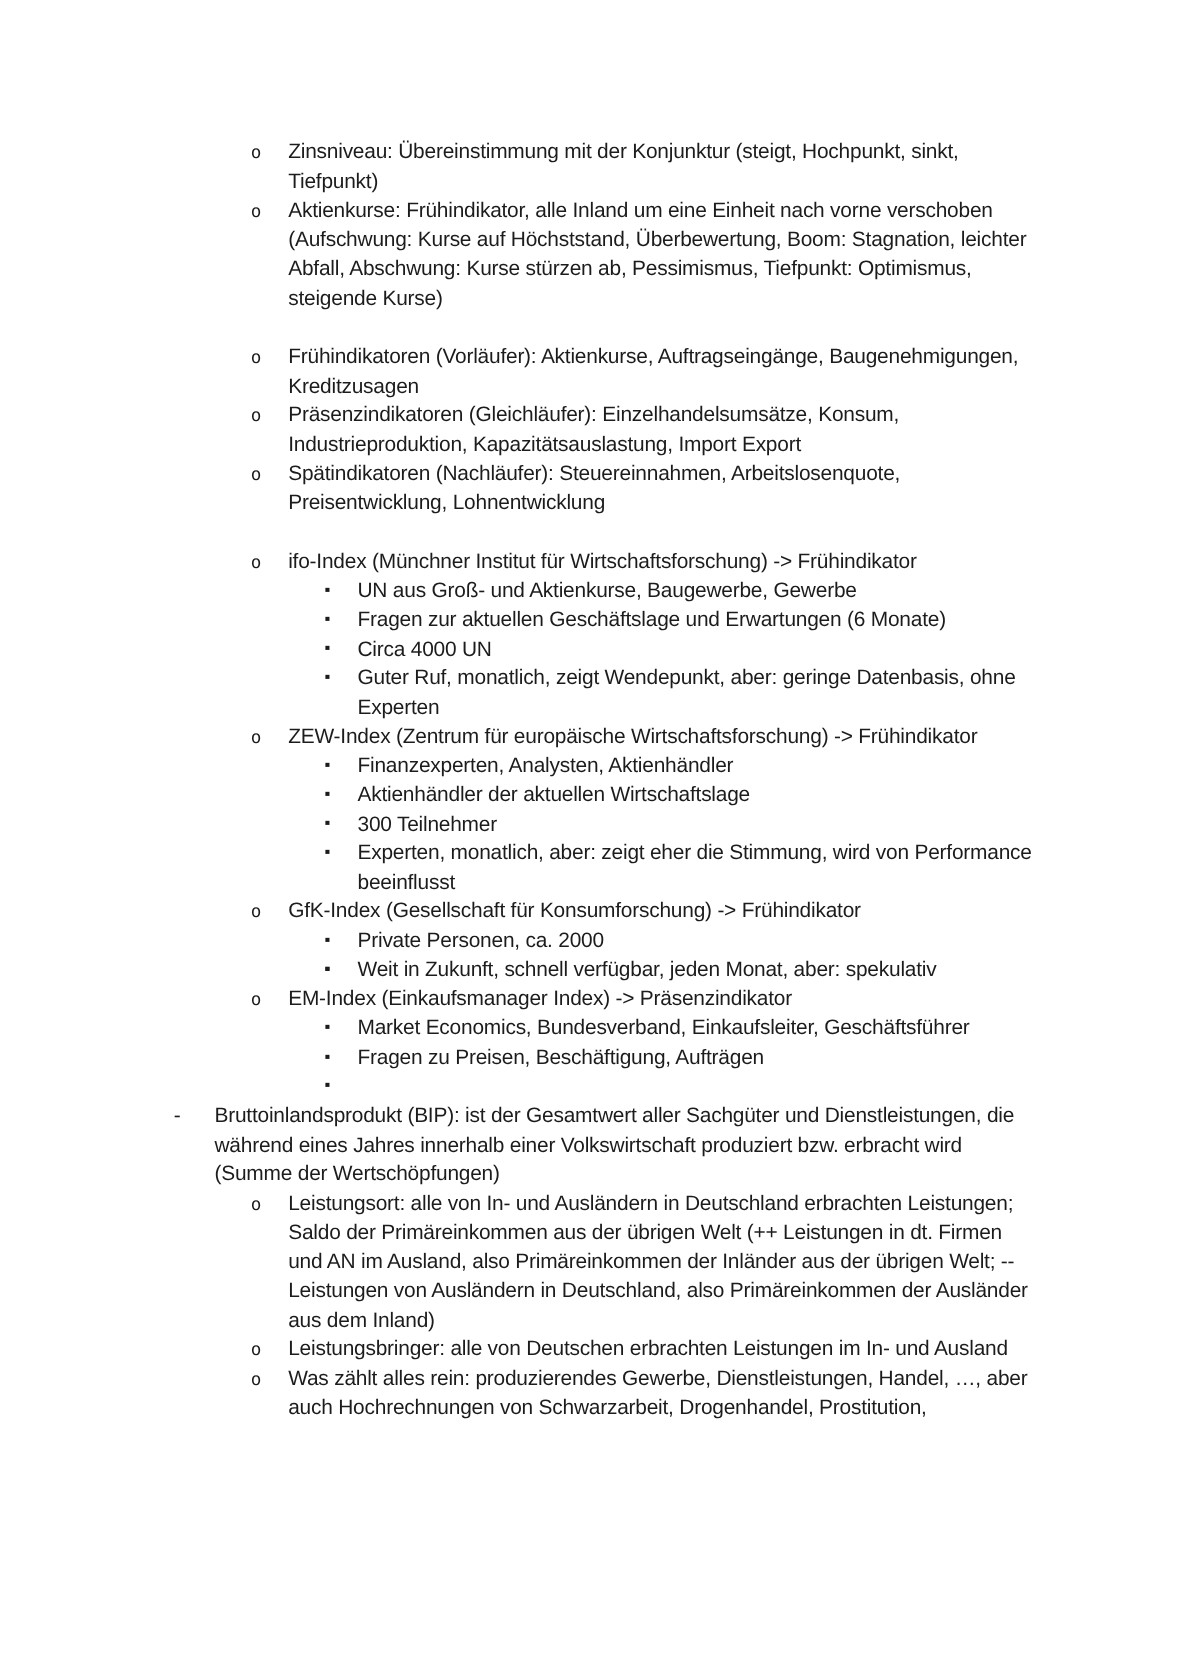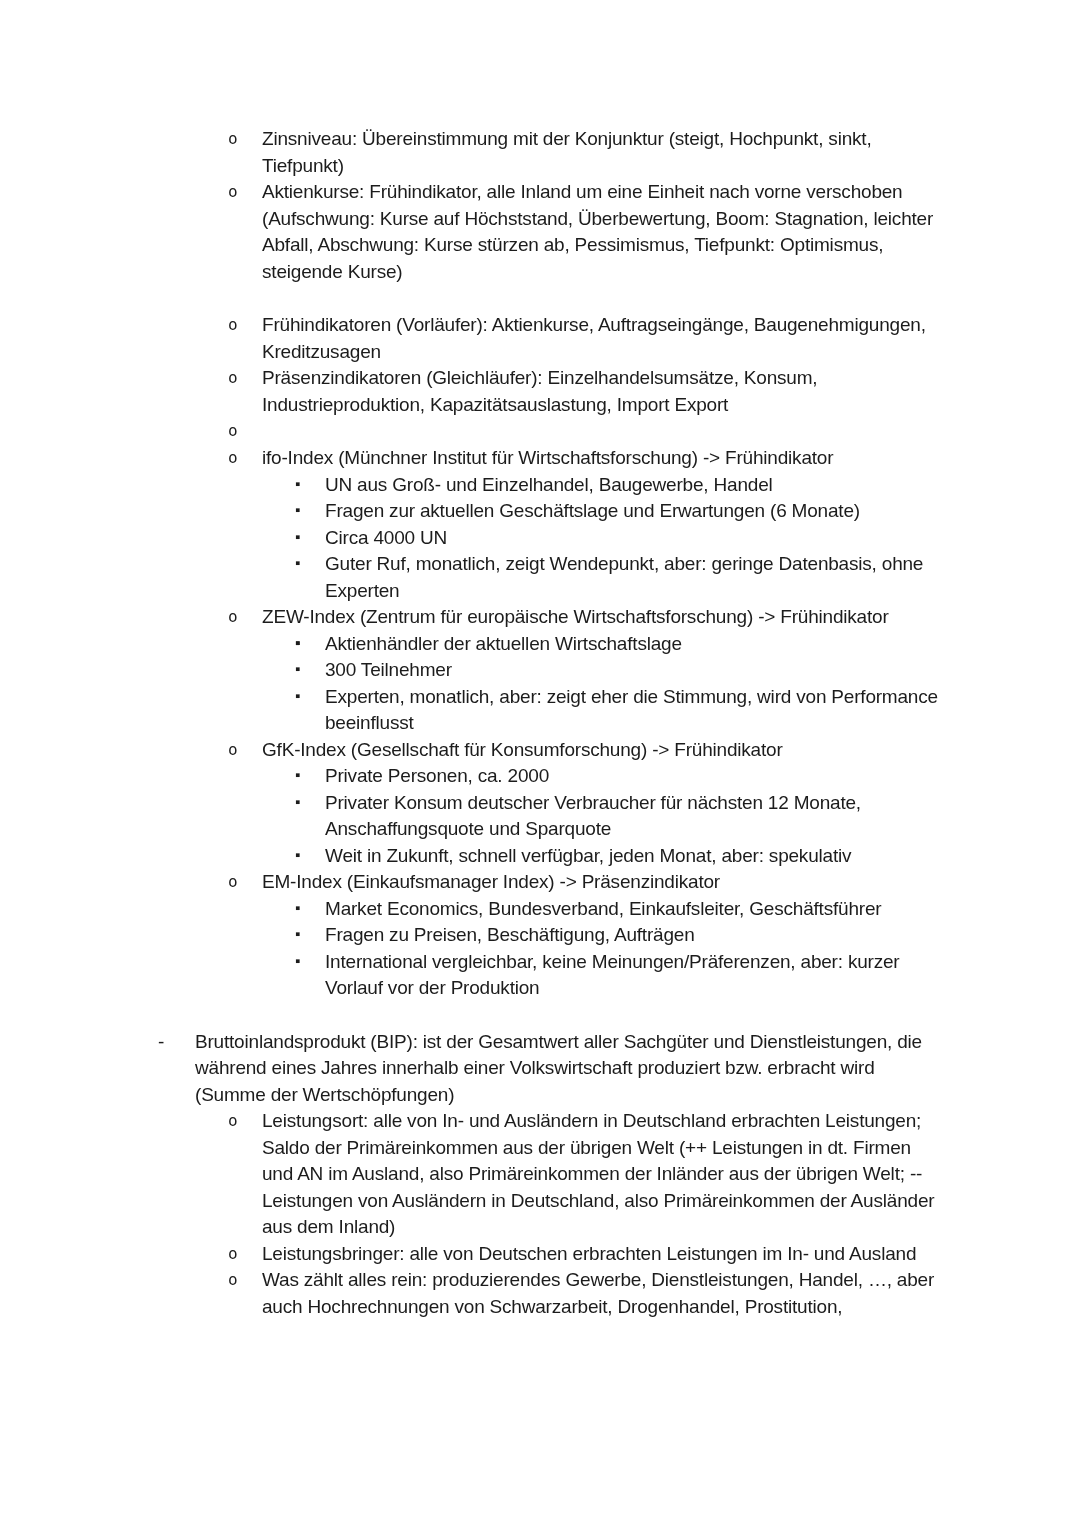--- a/index.html
+++ b/index.html
@@ -56,39 +56,39 @@
 </head>
 <body>
 
 <div class="page">
   <div class="doc" id="doc-list">
       <div class="item circle"><span class="bullet">o</span><span class="text">Zinsniveau: Übereinstimmung mit der Konjunktur (steigt, Hochpunkt, sinkt, Tiefpunkt)</span></div>
       <div class="item circle"><span class="bullet">o</span><span class="text">Aktienkurse: Frühindikator, alle Inland um eine Einheit nach vorne verschoben (Aufschwung: Kurse auf Höchststand, Überbewertung, Boom: Stagnation, leichter Abfall, Abschwung: Kurse stürzen ab, Pessimismus, Tiefpunkt: Optimismus, steigende Kurse)</span></div>
       <div class="item spacer"></div>
       <div class="item circle"><span class="bullet">o</span><span class="text">Frühindikatoren (Vorläufer): Aktienkurse, Auftragseingänge, Baugenehmigungen, Kreditzusagen</span></div>
       <div class="item circle"><span class="bullet">o</span><span class="text">Präsenzindikatoren (Gleichläufer): Einzelhandelsumsätze, Konsum, Industrieproduktion, Kapazitätsauslastung, Import Export</span></div>
-      <div class="item circle"><span class="bullet">o</span></div>
+      <div class="item circle"><span class="bullet">o</span><span class="text">Spätindikatoren (Nachläufer): Steuereinnahmen, Arbeitslosenquote, Preisentwicklung, Lohnentwicklung</span></div>
       <div class="item spacer"></div>
       <div class="item circle"><span class="bullet">o</span><span class="text">ifo-Index (Münchner Institut für Wirtschaftsforschung) -&gt; Frühindikator</span></div>
-      <div class="item square"><span class="bullet">▪</span><span class="text">UN aus Groß- und Einzelhandel, Baugewerbe, Handel</span></div>
+      <div class="item square"><span class="bullet">▪</span><span class="text">UN aus Groß- und Aktienkurse, Baugewerbe, Gewerbe</span></div>
       <div class="item square"><span class="bullet">▪</span><span class="text">Fragen zur aktuellen Geschäftslage und Erwartungen (6 Monate)</span></div>
       <div class="item square"><span class="bullet">▪</span><span class="text">Circa 4000 UN</span></div>
       <div class="item square"><span class="bullet">▪</span><span class="text">Guter Ruf, monatlich, zeigt Wendepunkt, aber: geringe Datenbasis, ohne Experten</span></div>
       <div class="item circle"><span class="bullet">o</span><span class="text">ZEW-Index (Zentrum für europäische Wirtschaftsforschung) -&gt; Frühindikator</span></div>
-      <div class="item square"><span class="bullet">▪</span></div>
+      <div class="item square"><span class="bullet">▪</span><span class="text">Finanzexperten, Analysten, Aktienhändler</span></div>
       <div class="item square"><span class="bullet">▪</span><span class="text">Aktienhändler der aktuellen Wirtschaftslage</span></div>
       <div class="item square"><span class="bullet">▪</span><span class="text">300 Teilnehmer</span></div>
       <div class="item square"><span class="bullet">▪</span><span class="text">Experten, monatlich, aber: zeigt eher die Stimmung, wird von Performance beeinflusst</span></div>
       <div class="item circle"><span class="bullet">o</span><span class="text">GfK-Index (Gesellschaft für Konsumforschung) -&gt; Frühindikator</span></div>
       <div class="item square"><span class="bullet">▪</span><span class="text">Private Personen, ca. 2000</span></div>
-      <div class="item square"><span class="bullet">▪</span><span class="text">Privater Konsum deutscher Verbraucher für nächsten 12 Monate, Anschaffungsquote und Sparquote</span></div>
+      <div class="item square"><span class="bullet">▪</span></div>
       <div class="item square"><span class="bullet">▪</span><span class="text">Weit in Zukunft, schnell verfügbar, jeden Monat, aber: spekulativ</span></div>
       <div class="item circle"><span class="bullet">o</span><span class="text">EM-Index (Einkaufsmanager Index) -&gt; Präsenzindikator</span></div>
       <div class="item square"><span class="bullet">▪</span><span class="text">Market Economics, Bundesverband, Einkaufsleiter, Geschäftsführer</span></div>
       <div class="item square"><span class="bullet">▪</span><span class="text">Fragen zu Preisen, Beschäftigung, Aufträgen</span></div>
-      <div class="item square"><span class="bullet">▪</span><span class="text">International vergleichbar, keine Meinungen/Präferenzen, aber: kurzer Vorlauf vor der Produktion</span></div>
+      <div class="item square"><span class="bullet">▪</span></div>
       <div class="item spacer"></div>
       <div class="item dash"><span class="bullet">-</span><span class="text">Bruttoinlandsprodukt (BIP): ist der Gesamtwert aller Sachgüter und Dienstleistungen, die während eines Jahres innerhalb einer Volkswirtschaft produziert bzw. erbracht wird (Summe der Wertschöpfungen)</span></div>
       <div class="item circle"><span class="bullet">o</span><span class="text">Leistungsort: alle von In- und Ausländern in Deutschland erbrachten Leistungen; Saldo der Primäreinkommen aus der übrigen Welt (++ Leistungen in dt. Firmen und AN im Ausland, also Primäreinkommen der Inländer aus der übrigen Welt; -- Leistungen von Ausländern in Deutschland, also Primäreinkommen der Ausländer aus dem Inland)</span></div>
       <div class="item circle"><span class="bullet">o</span><span class="text">Leistungsbringer: alle von Deutschen erbrachten Leistungen im In- und Ausland</span></div>
       <div class="item circle"><span class="bullet">o</span><span class="text">Was zählt alles rein: produzierendes Gewerbe, Dienstleistungen, Handel, …, aber auch Hochrechnungen von Schwarzarbeit, Drogenhandel, Prostitution,</span></div>
     </div>
 </div>
 
 </body></html>

